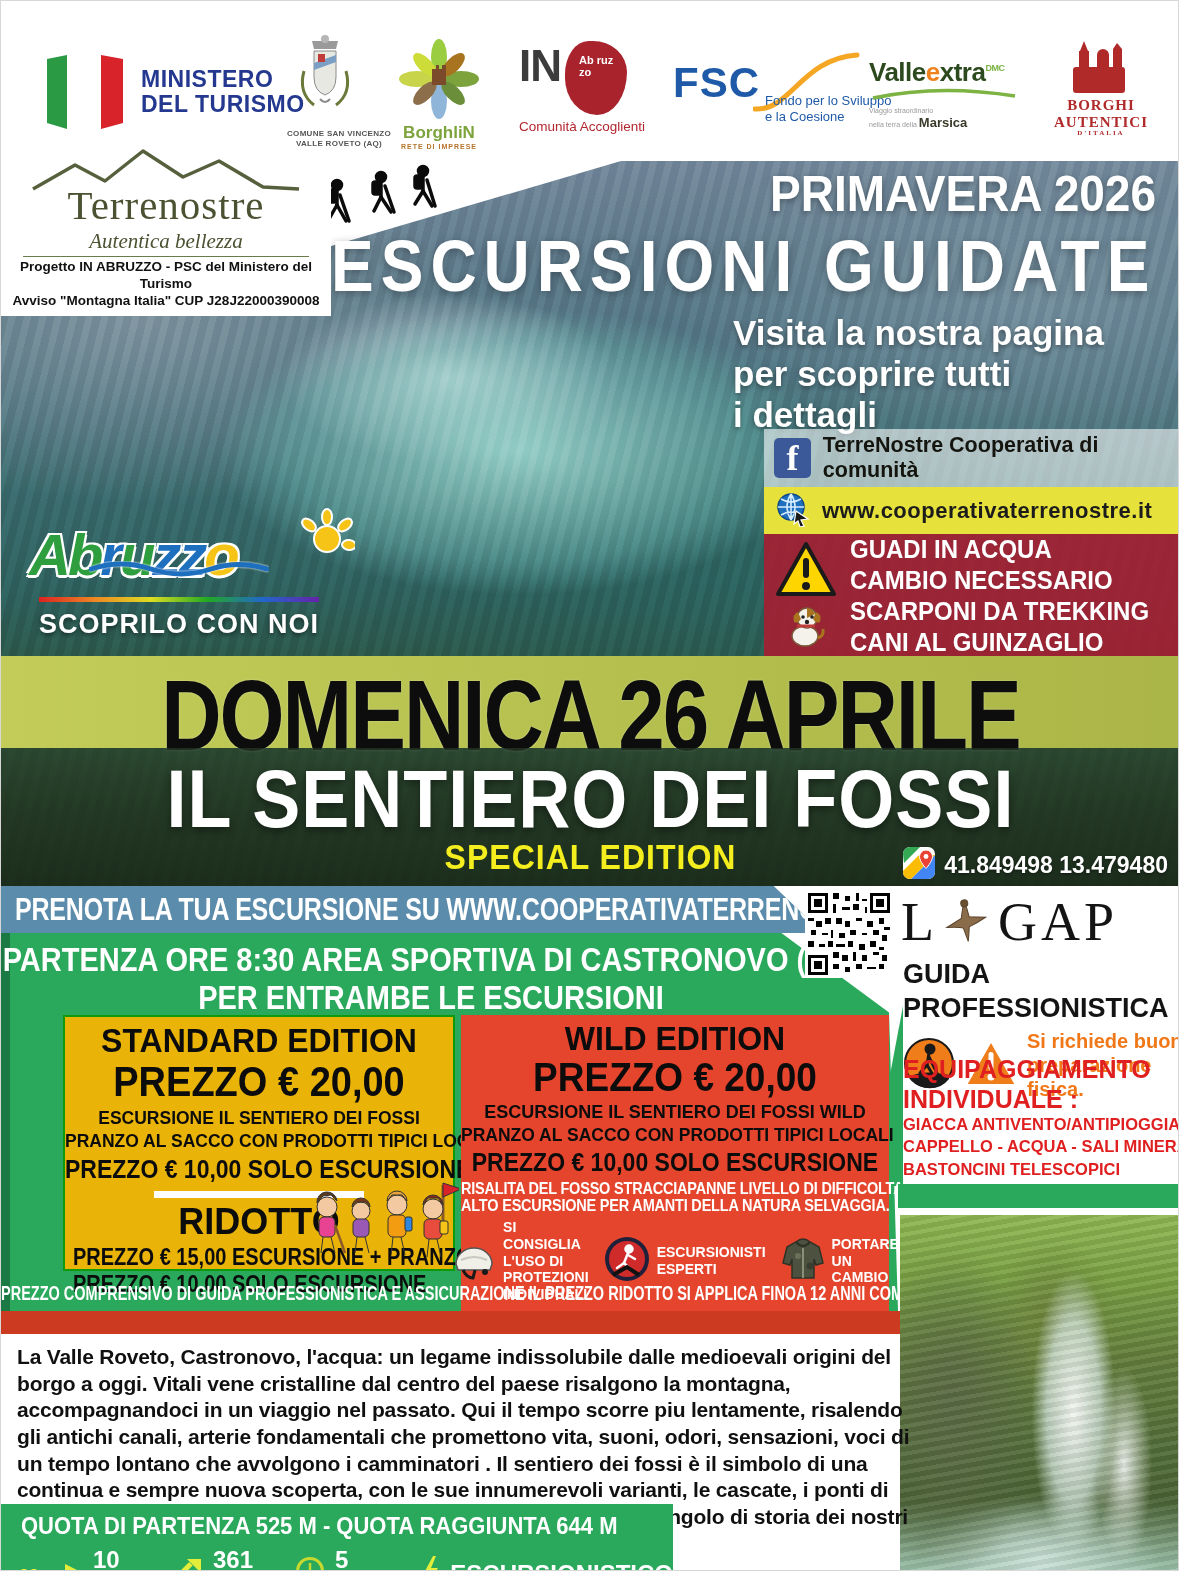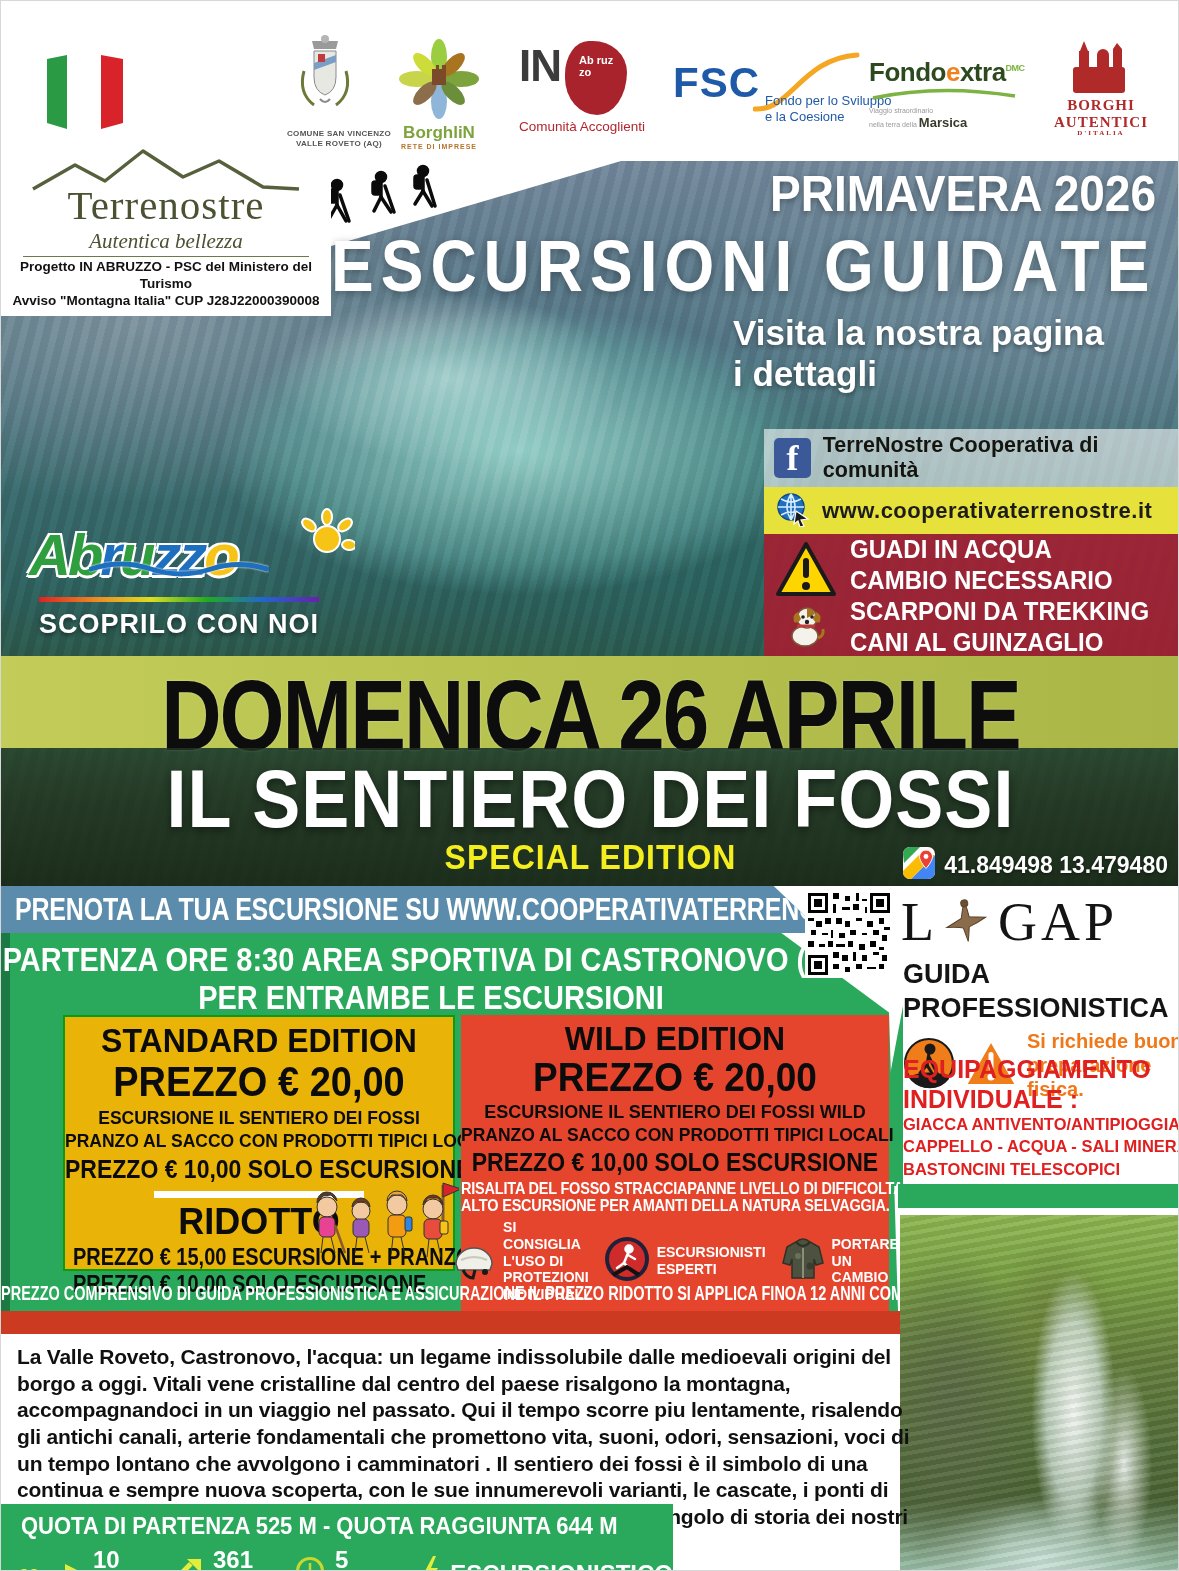--- a/index.html
+++ b/index.html
@@ -170,20 +170,24 @@
 <body>
 
 <div class="poster">
 
   <div class="abs" style="left:38px; top:52px;">
     <svg width="95" height="78" viewBox="0 0 95 78">
       <polygon points="8,6 28,2 28,76 8,70" fill="#2a9a44"></polygon>
       <polygon points="62,2 84,6 84,70 62,76" fill="#d8232a"></polygon>
     </svg>
   </div>
+  <div class="abs ministero-label" style="left:140px; top:66px;">
+    <div>MINISTERO</div>
+    <div>DEL TURISMO</div>
+  </div>
 
   <div class="abs" style="left:293px; top:32px;">
     <svg width="62" height="94" viewBox="0 0 62 94">
       <path d="M18 8 h26 l-2 8 h-22 z" fill="#9a9a9a"></path>
       <circle cx="31" cy="6" r="4" fill="#b5b5b5"></circle>
       <path d="M20 18 h22 v26 q0 14 -11 18 q-11 -4 -11 -18 z" fill="#e8e8e2" stroke="#8a8a8a"></path>
       <path d="M20 30 L42 22 v7 L20 37 z" fill="#7a9ec4"></path>
       <path d="M24 21 h7 v8 h-7 z" fill="#c23b3b"></path>
       <path d="M10 38 q-6 22 10 34 M52 38 q6 22 -10 34" stroke="#6b7a3a" stroke-width="3" fill="none"></path>
       <path d="M26 66 q5 6 10 0" stroke="#8a8a8a" stroke-width="2" fill="none"></path>
@@ -226,21 +230,21 @@
     <svg width="110" height="66" viewBox="0 0 110 66">
       <path d="M2 60 C 38 62, 48 10, 104 6" stroke="#f5a623" stroke-width="5" fill="none" stroke-linecap="round"></path>
     </svg>
   </div>
   <div class="abs fsc-sub" style="left:764px; top:92px;">
     <div>Fondo per lo Sviluppo</div>
     <div>e la Coesione</div>
   </div>
 
   <div class="abs" style="left:868px; top:56px;">
-    <div class="tx-name"><span>Fondo</span><span class="e">e</span><span>xtra</span><span class="dmc">DMC</span></div>
+    <div class="tx-name"><span>Valle</span><span class="e">e</span><span>xtra</span><span class="dmc">DMC</span></div>
     <svg width="150" height="14" viewBox="0 0 150 14">
         <path d="M4 10 Q 70 -4 146 8" stroke="#7cb342" stroke-width="3.5" fill="none"></path>
       </svg>
     <div class="tx-sub">
       <div>Viaggio straordinario</div>
       <div><span>nella terra della</span> <span class="mars">Marsica</span></div>
     </div>
   </div>
 
   <div class="abs" style="left:1066px; top:36px;">
@@ -295,20 +299,21 @@
         </g>
       </g>
     </svg>
   </div>
 
   <div class="abs primavera">PRIMAVERA 2026</div>
   <div class="abs escursioni">ESCURSIONI GUIDATE</div>
 
   <div class="abs visita">
     <div>Visita la nostra pagina</div>
+    <div>per scoprire tutti</div>
     <div>i dettagli</div>
   </div>
 
   <div class="abs fb-band">
     <div class="fb-icon">f</div>
     <div class="txt">TerreNostre Cooperativa di comunità</div>
   </div>
 
   <div class="abs web-band">
     <span>

